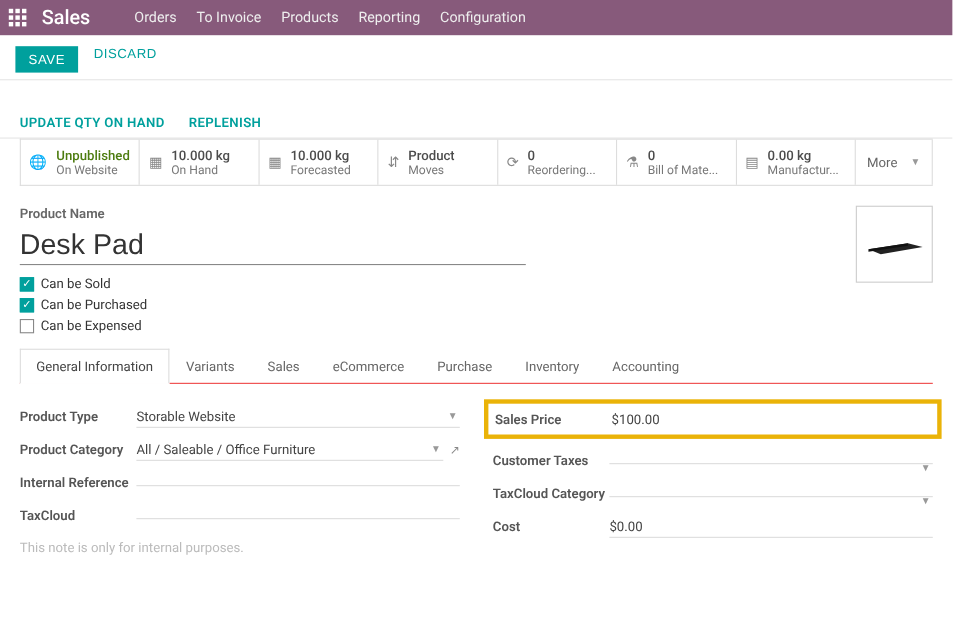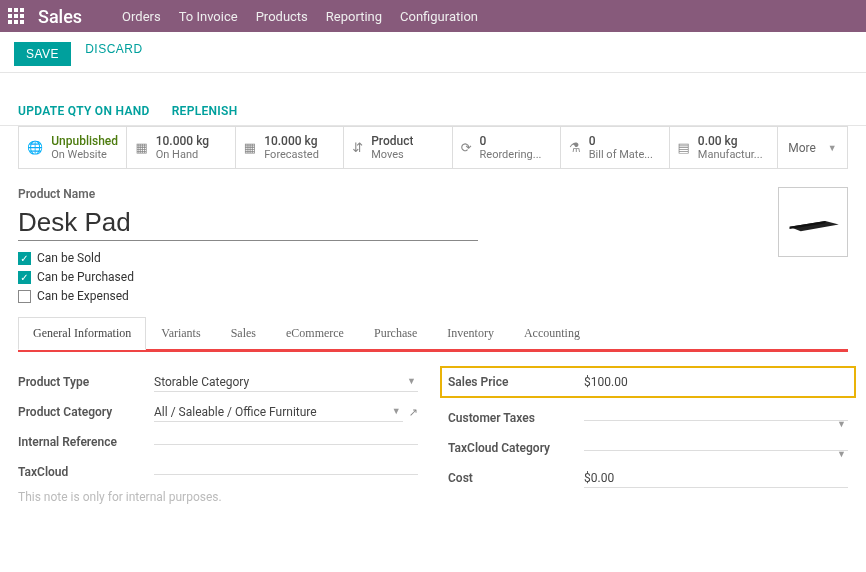--- a/index.html
+++ b/index.html
@@ -34,32 +34,32 @@
 .namearea { display:flex; justify-content:space-between; margin-top:18px; align-items:flex-start; }
 .namecol { flex:1; margin-right:30px; }
 .fieldlabel { font-size:12px; color:#666; font-weight:600; margin-bottom:4px; }
 .namefield { font-size:26px; border:none; border-bottom:1px solid #888; width:460px; padding:2px 0; outline:none; color:#333; }
 .checks { margin-top:10px; display:flex; flex-direction:column; gap:5px; }
 .checkrow { display:flex; align-items:center; gap:6px; font-size:12px; color:#333; }
 .cbx { width:13px; height:13px; border:1px solid #888; display:inline-flex; align-items:center; justify-content:center; font-size:10px; color:#fff; cursor:pointer; }
 .cbx.checked { background:#00a09d; border-color:#00a09d; }
 .imgbox { width:70px; height:70px; border:1px solid #ccc; display:flex; align-items:center; justify-content:center; cursor:pointer; }
 .imgbox svg { width:56px; }
-.tabs { margin-top:14px; border-bottom:3px solid #ef4444; display:flex;font-family:Liberation Serif, serif; }
+.tabs { margin-top:14px; border-bottom:1px solid #ef4444; display:flex; }
 .tab { padding:8px 14px; font-size:12px; color:#666; cursor:pointer; border:1px solid transparent; margin-bottom:-1px; }
 .tab.active { border:1px solid #ddd; border-bottom:1px solid #fff; background:#fff; color:#444; }
 .formcols { display:flex; gap:30px; margin-top:18px; }
 .col { flex:1; display:flex; flex-direction:column; gap:6px; }
 .frow { display:flex; align-items:center; min-height:24px; }
-.frow .lbl { width:136px; font-size:12px; color:#555; font-weight:600; }
+.frow .lbl { width:106px; font-size:12px; color:#555; font-weight:600; }
 .frow .val { flex:1; border-bottom:1px solid #ddd; padding:2px 0; font-size:12px; color:#444; position:relative; }
 .frow .val.noborder { border-bottom:none; }
 .caret { position:absolute; right:2px; top:3px; font-size:9px; color:#999; }
 .ext-icon { margin-left:6px; color:#888; font-size:11px; cursor:pointer; }
-.highlight-box { border:2px solid #eab308; padding:2px 6px; margin:-4px -8px 2px -8px; }
+.highlight-box { border:4px solid #eab308; padding:2px 6px; margin:-4px -8px 2px -8px; }
 .notes-h { font-size:16px; color:#444; margin-top:28px; margin-bottom:6px; }
 .notes-ph { font-size:12px; color:#bbb; }
 </style>
 </head>
 <body>
 
 <div class="topbar">
   <div class="apps-icon">
       <span></span>
       <span></span>
@@ -187,21 +187,21 @@
     <div class="tab">eCommerce</div>
     <div class="tab">Purchase</div>
     <div class="tab">Inventory</div>
     <div class="tab">Accounting</div>
   </div>
 
   <div class="formcols">
     <div class="col">
       <div class="frow">
         <div class="lbl">Product Type</div>
-        <div class="val"><span>Storable Category</span><span class="caret">▼</span></div>
+        <div class="val"><span>Storable Website</span><span class="caret">▼</span></div>
       </div>
       <div class="frow">
         <div class="lbl">Product Category</div>
         <div class="val"><span>All / Saleable / Office Furniture</span><span class="caret">▼</span></div>
         <span class="ext-icon">↗</span>
       </div>
       <div class="frow">
         <div class="lbl">Internal Reference</div>
         <div class="val"></div>
       </div>

